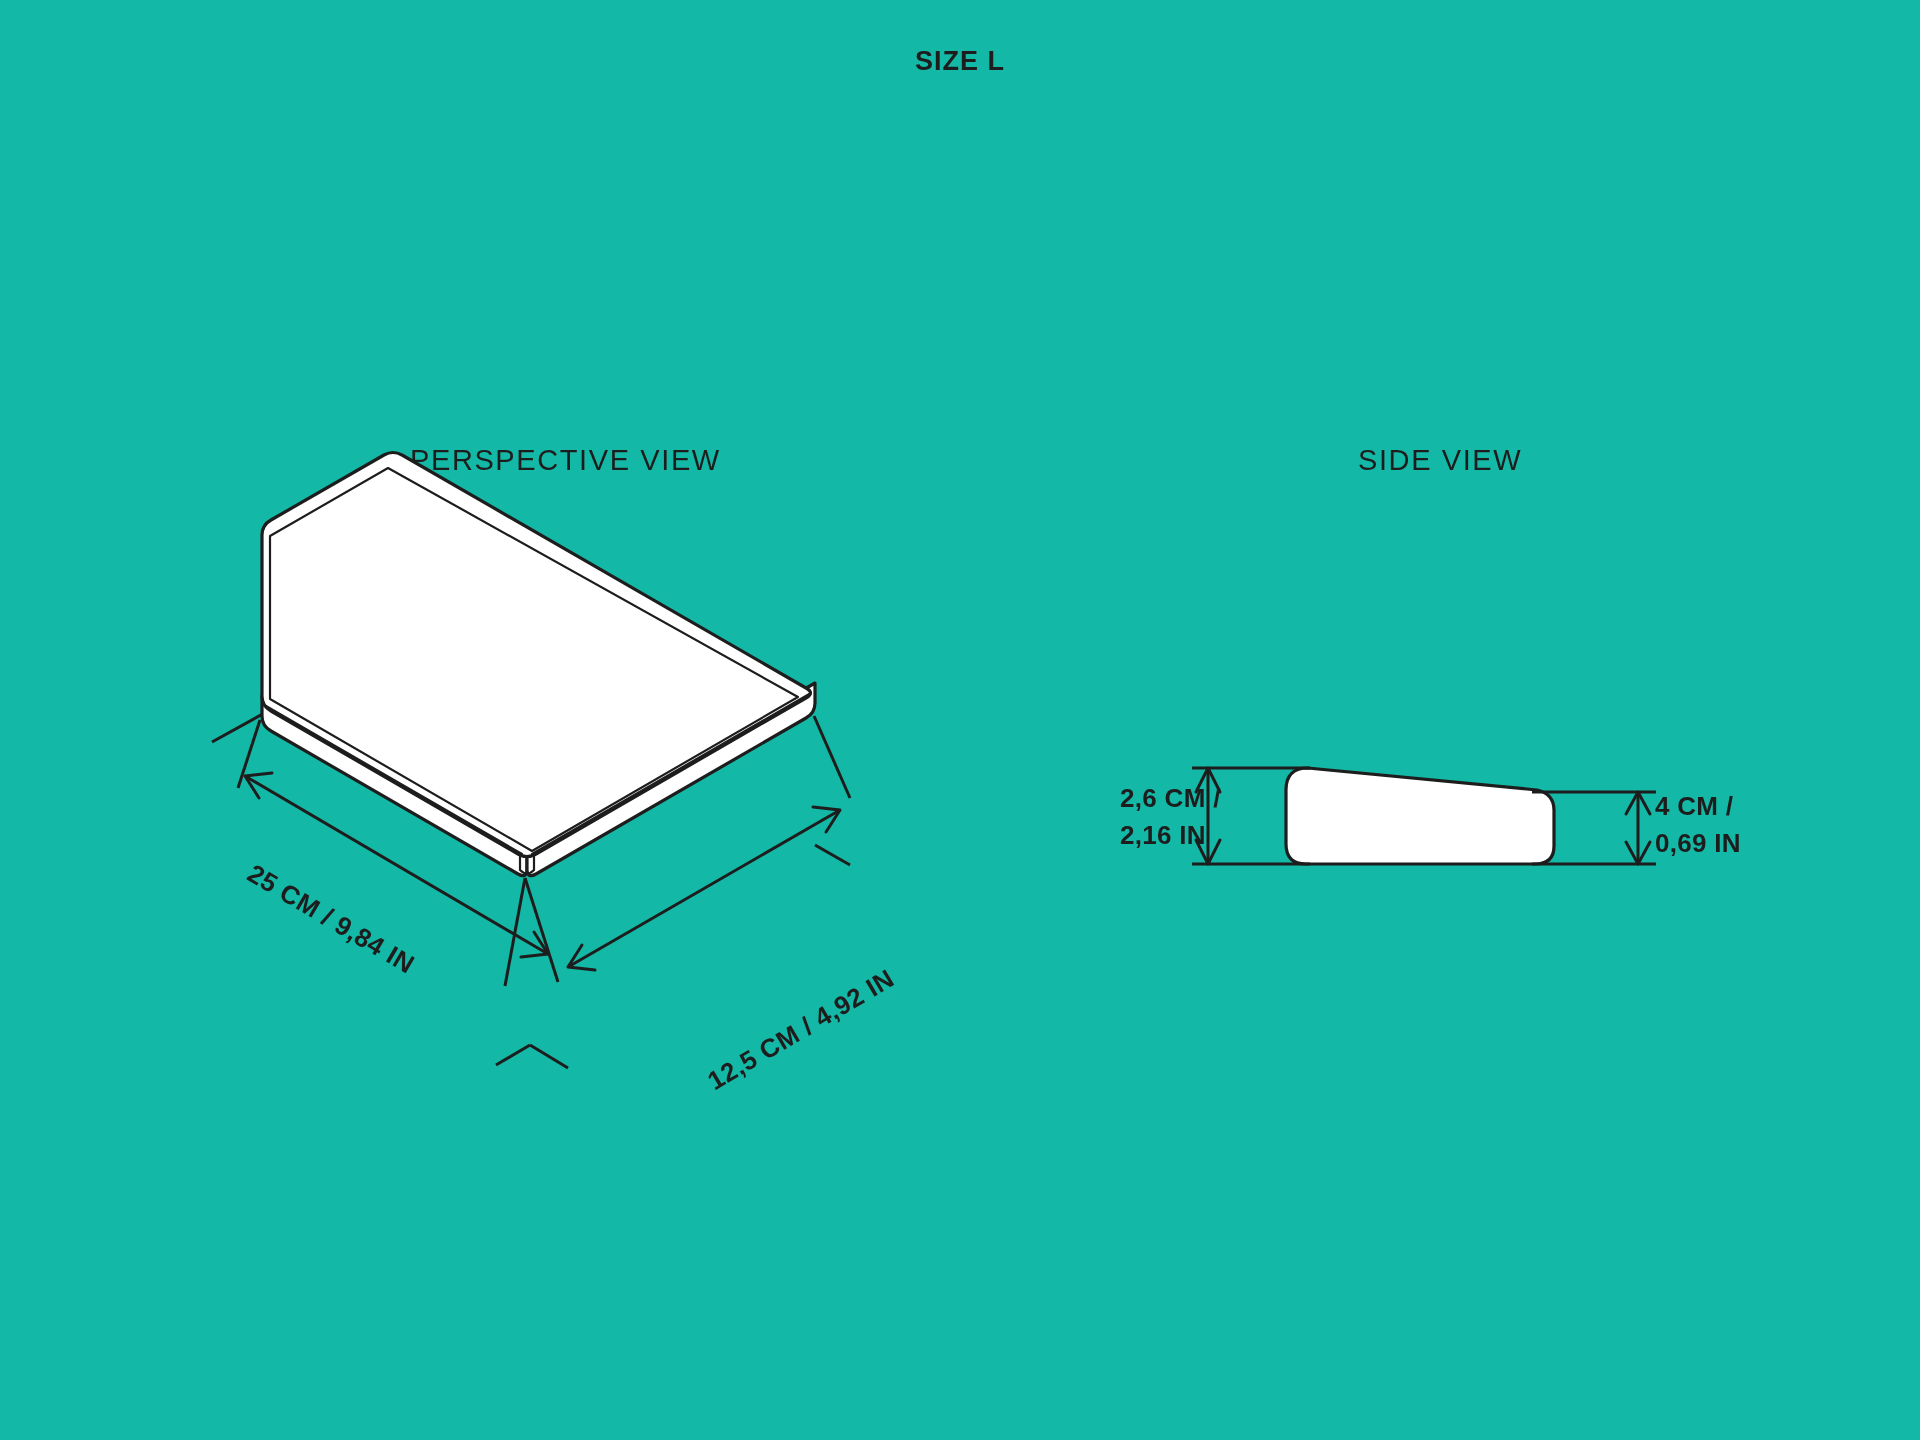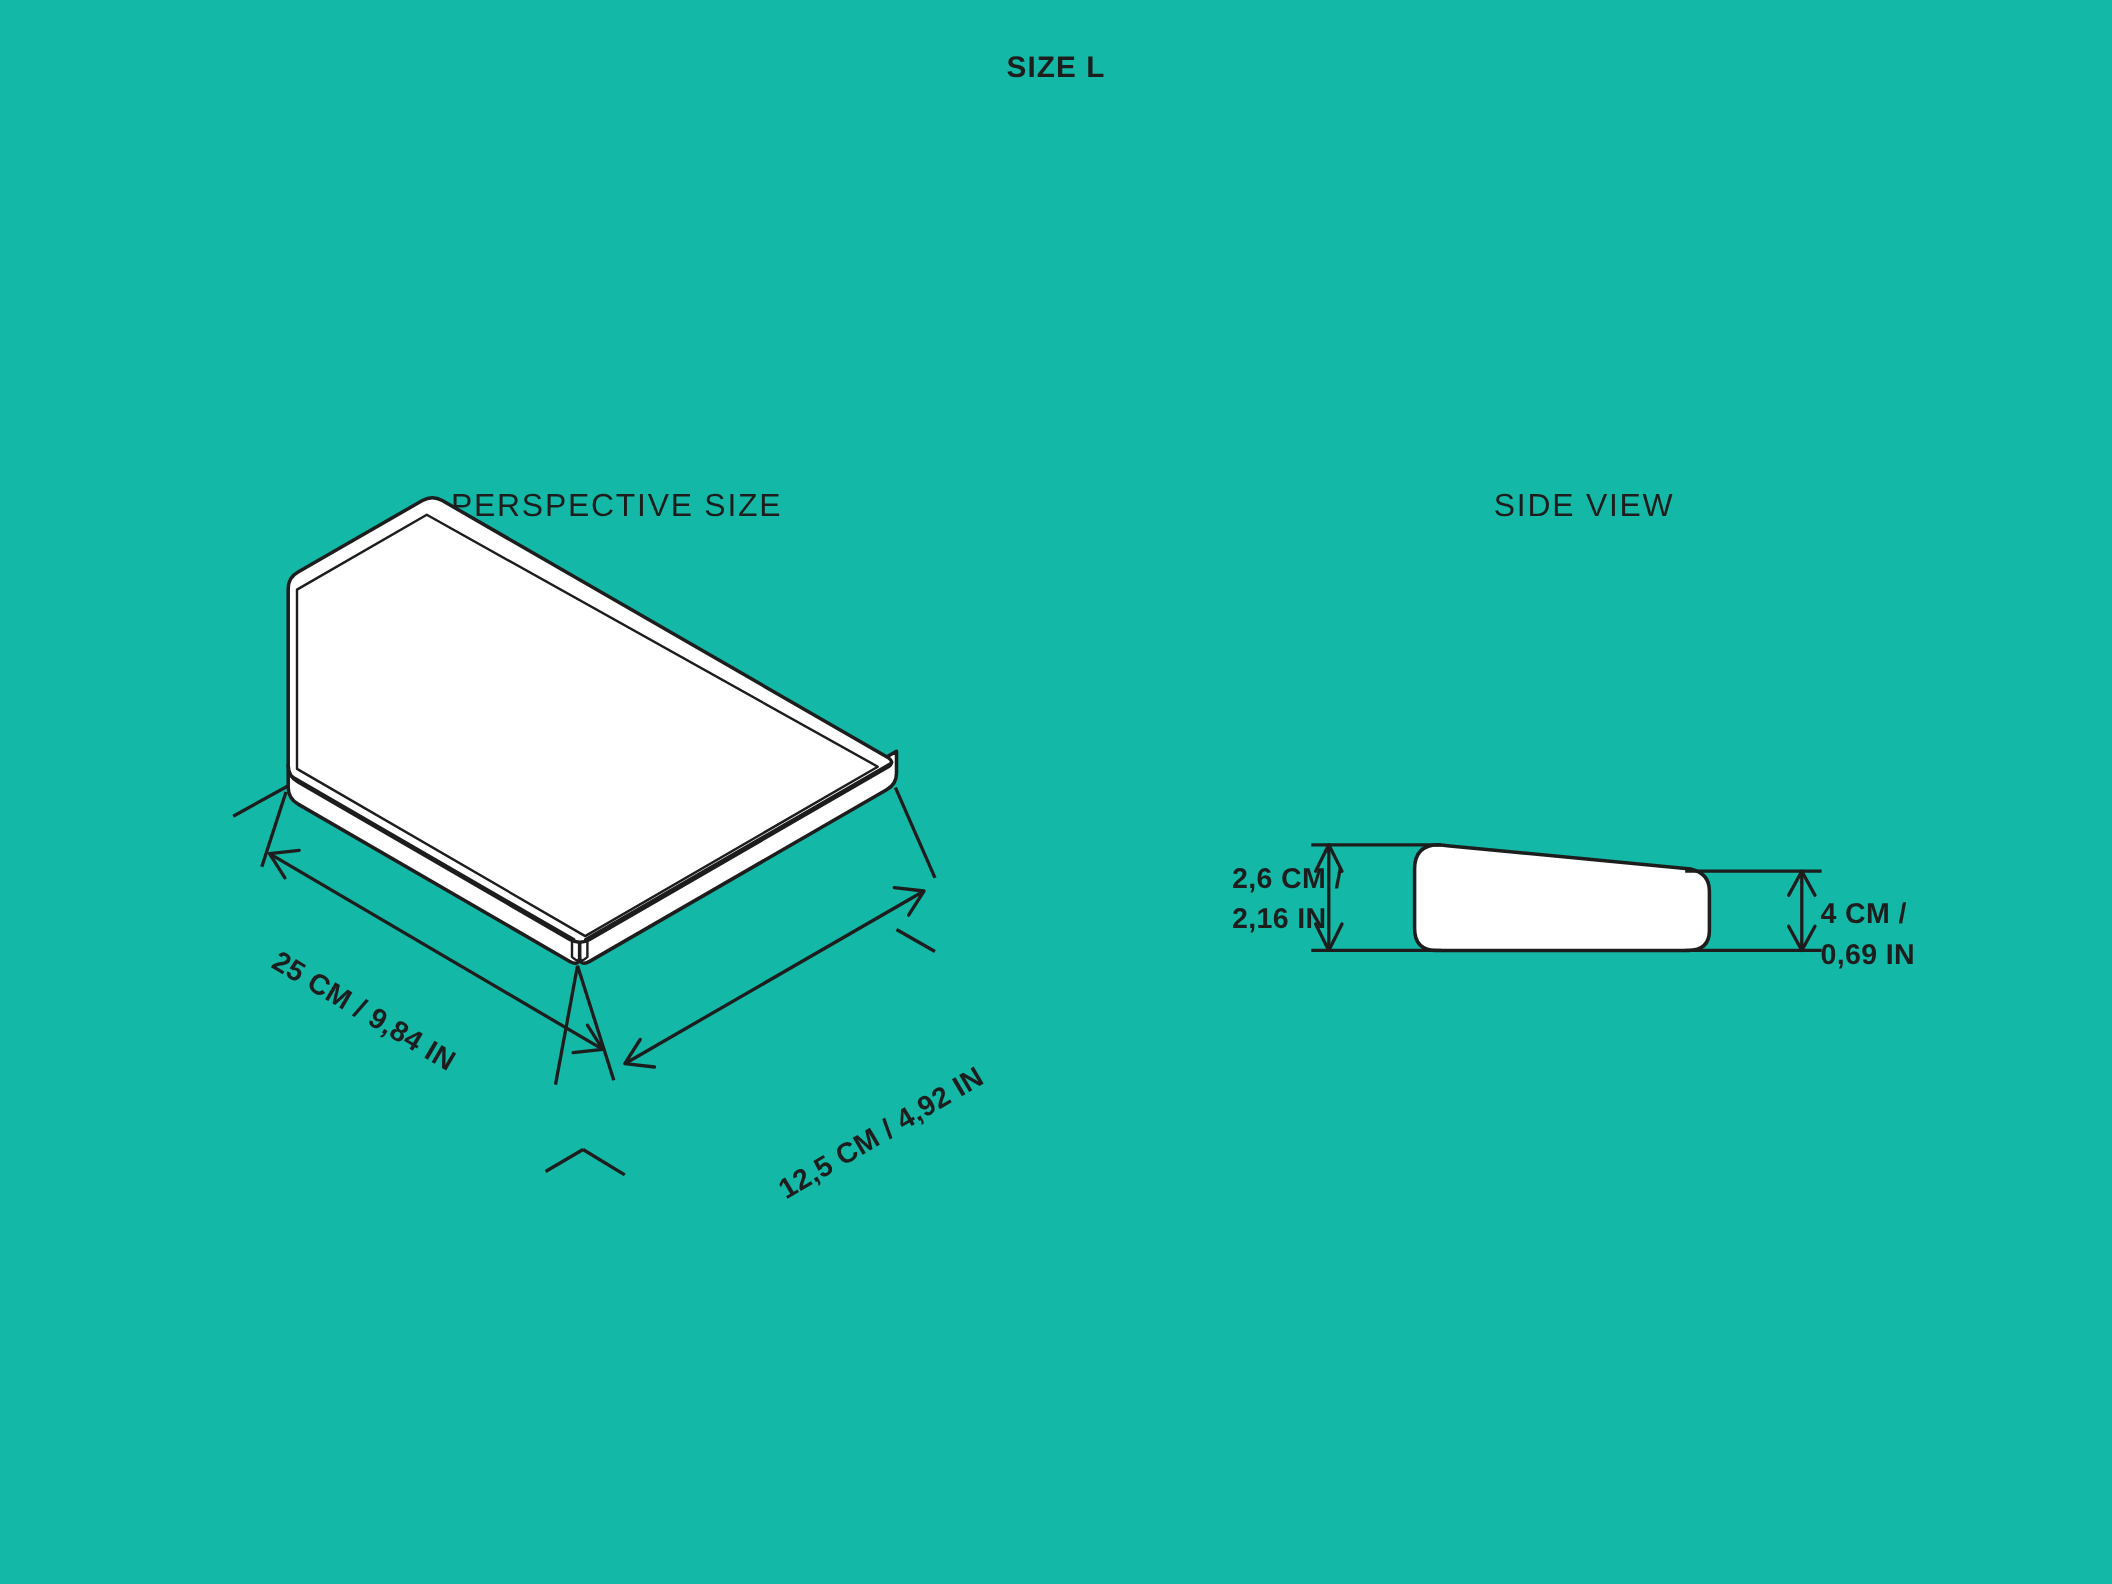--- a/index.html
+++ b/index.html
@@ -145,33 +145,33 @@
     line-height: 1.42;
     white-space: nowrap;
   }
   .side-dim-left {
     left: 1120px;
     top: 780px;
     text-align: left;
   }
   .side-dim-right {
     left: 1655px;
-    top: 812px;
+    top: 788px;
     text-align: left;
   }
   .side-dim .ln { display: block; }
 </style>
 </head>
 <body>
 
 <div class="sheet">
 
   <div class="sheet-title">SIZE L</div>
 
-  <div class="view-caption caption-perspective">PERSPECTIVE SIZE</div>
+  <div class="view-caption caption-perspective">PERSPECTIVE VIEW</div>
 
   <div class="view-caption caption-side">SIDE VIEW</div>
 
   <div class="drawing persp-wrap">
     <svg width="860" height="620" viewBox="0 0 860 620">
 
       <g>
         <path class="ext-line" d="M 120 190 L 62 222"></path>
         <path class="ext-line" d="M 380 525 L 418 548"></path>
         <path class="ext-line" d="M 380 525 L 346 545"></path>

